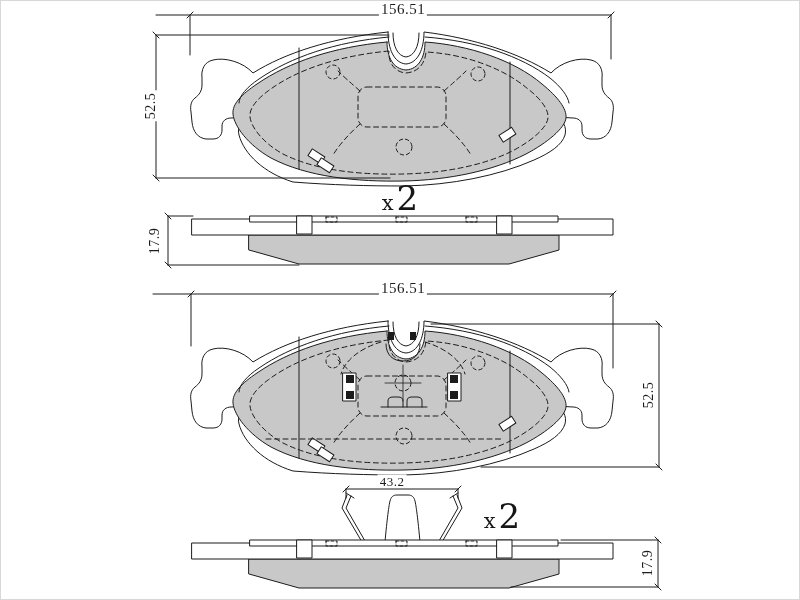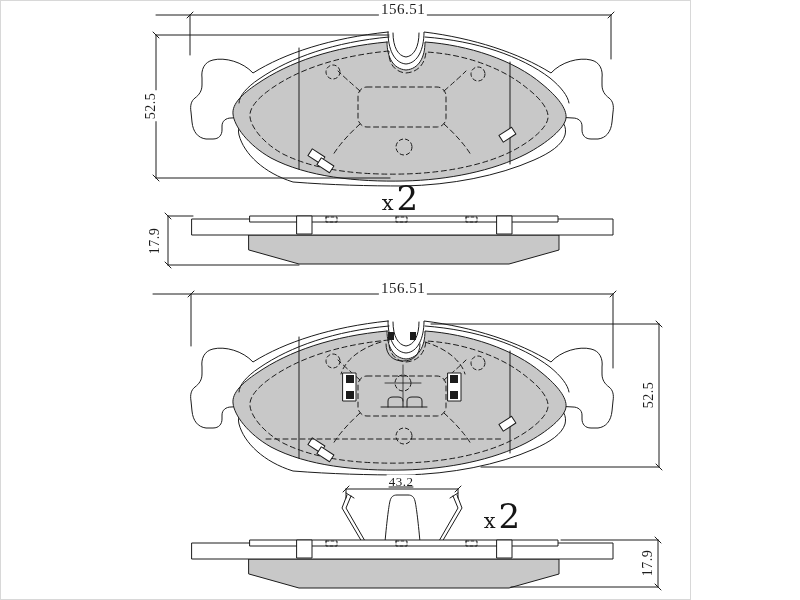--- a/index.html
+++ b/index.html
@@ -1,17 +1,17 @@
 <!DOCTYPE html>
 <html><head>
 <meta charset="utf-8">
 <style>
   html,body{margin:0;padding:0;background:#fff;}
   .canvas{
-    position:relative;width:691px;height:600px;background:#ffffff;
+    position:relative;width:800px;height:600px;background:#ffffff;
     border:1px solid #d8d8d8;box-sizing:border-box;overflow:hidden;
     font-family:"Liberation Serif",serif;
   }
   .canvas svg{position:absolute;left:0;top:0;}
   .dim{
     position:absolute;transform:translate(-50%,-50%);
     background:#ffffff;color:#1c1c1c;padding:0 2px;white-space:nowrap;
     line-height:1;letter-spacing:0.5px;font-family:"Liberation Serif",serif;
   }
   .dim.v{transform:translate(-50%,-50%) rotate(-90deg);}
@@ -221,21 +221,21 @@
 
   <div class="qty" style="left:399px;top:197px;">
     <span class="qx">x</span>
     <span class="qn">2</span>
   </div>
 
   <div class="dim fs15" style="left:402px;top:287px;">156.51</div>
 
   <div class="dim v fs14" style="left:648px;top:394px;">52.5</div>
 
-  <div class="dim fs13" style="left:400px;top:480px;text-decoration:underline;">43.2</div>
+  <div class="dim fs13" style="left:391px;top:480px;">43.2</div>
 
   <div class="dim v fs14" style="left:647px;top:562px;">17.9</div>
 
   <div class="qty" style="left:501px;top:515px;">
     <span class="qx">x</span>
     <span class="qn">2</span>
   </div>
 
 </div>
 

